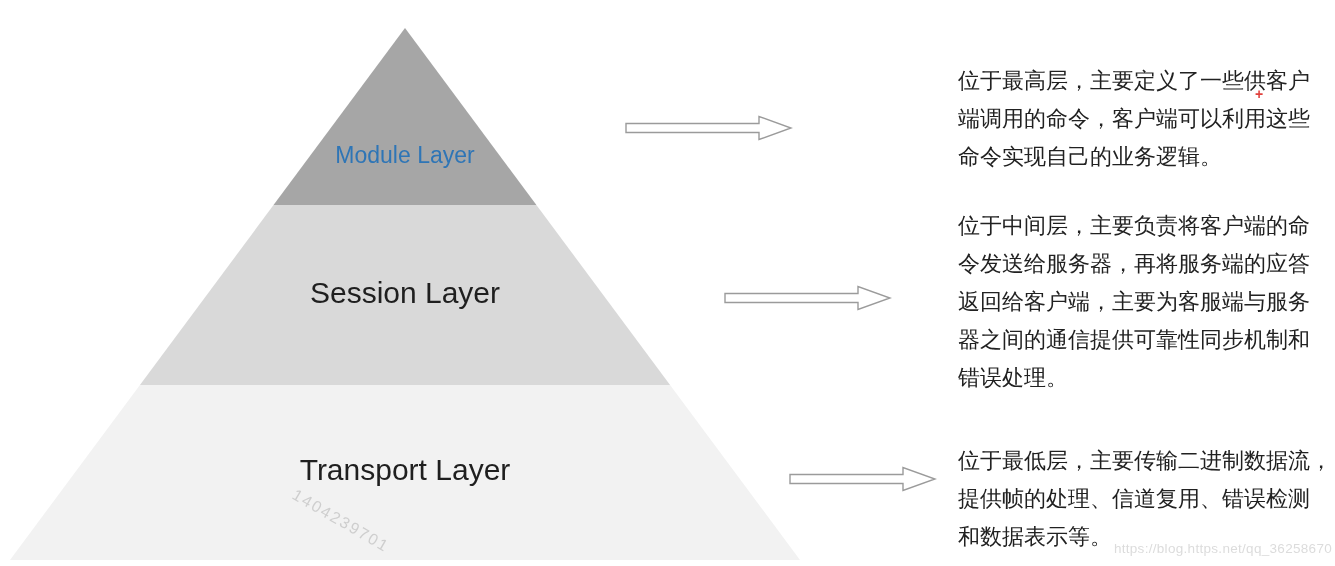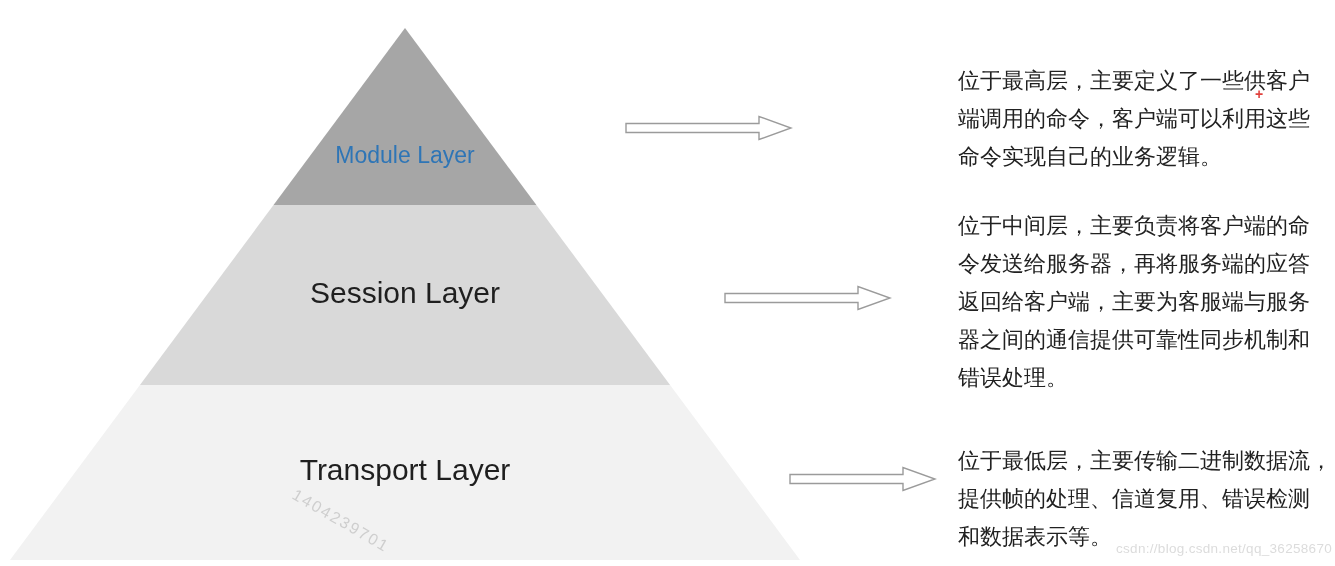--- a/index.html
+++ b/index.html
@@ -145,15 +145,15 @@
   </div>
 
   <div class="desc desc-3">
     <div class="line">位于最低层，主要传输二进制数据流，</div>
     <div class="line">提供帧的处理、信道复用、错误检测</div>
     <div class="line">和数据表示等。</div>
   </div>
 
   <div class="plus-marker" style="color: rgb(224, 65, 61);">+</div>
 
-  <div class="wm-url">csdn://blog.csdn.net/qq_36258670</div>
+  <div class="wm-url">https://blog.https.net/qq_36258670</div>
 
 </div>
 
 </body></html>

